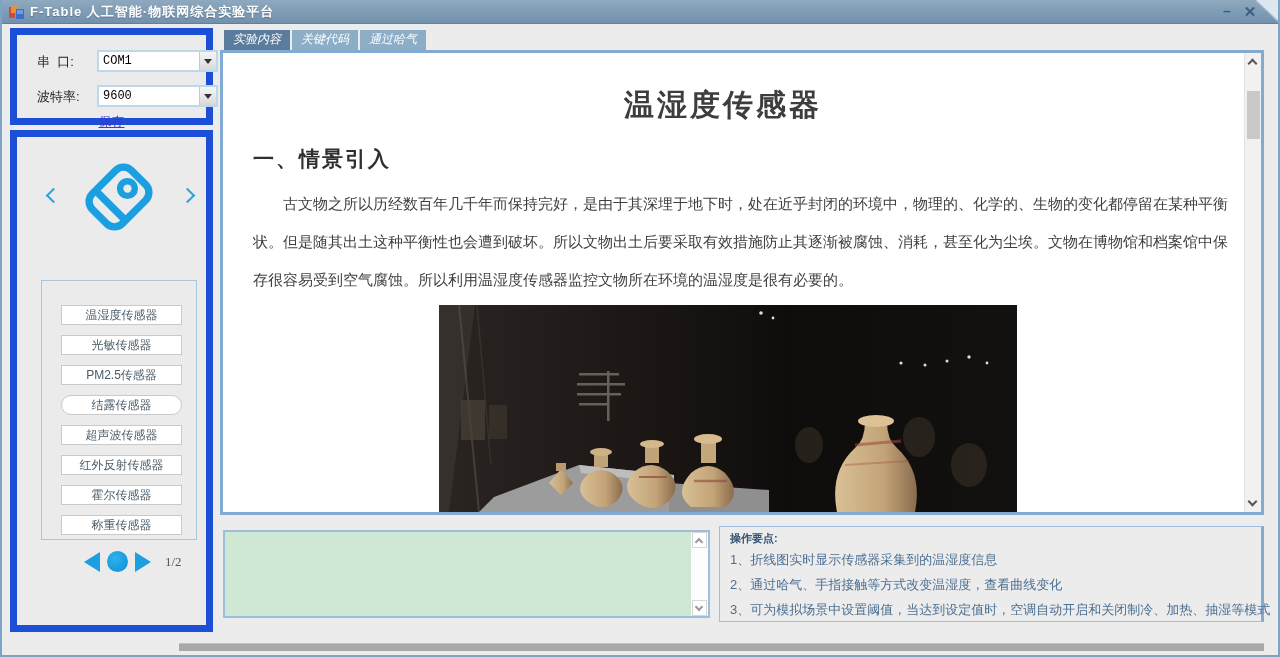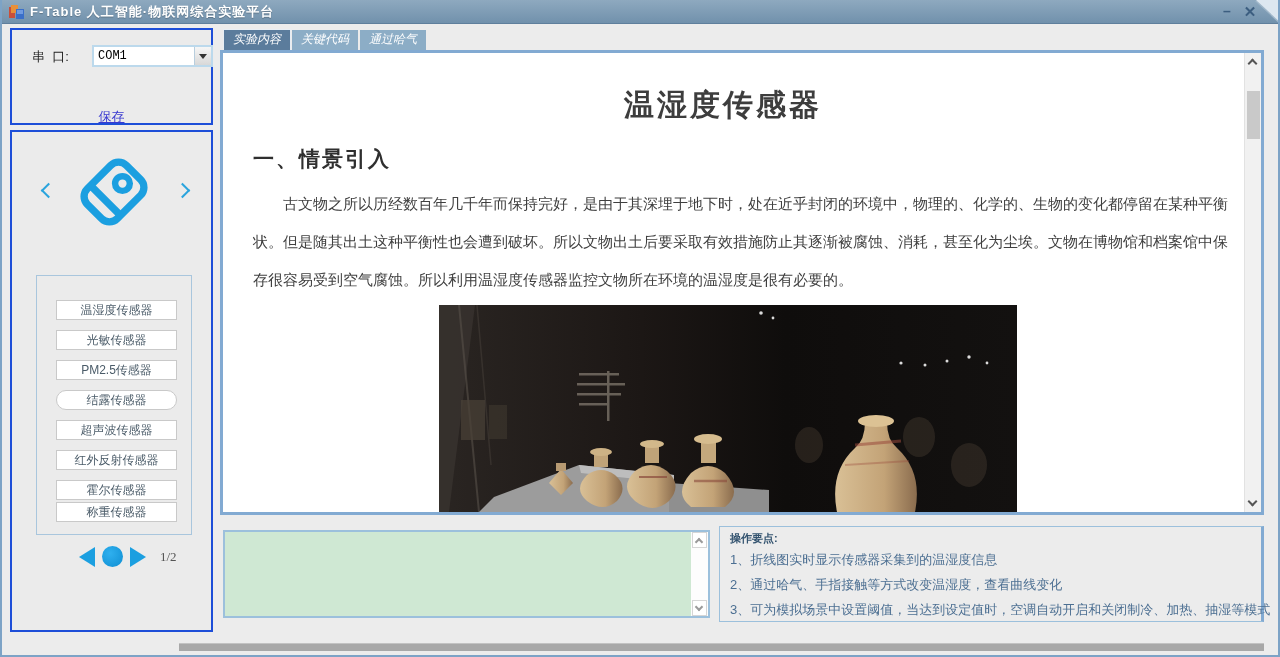--- a/index.html
+++ b/index.html
@@ -28,21 +28,21 @@
     line-height:19px; color:#3c5e80; font-size:14px; font-weight:bold; cursor:pointer; }
   .btn-min{ left:1215px; }
   .btn-close{ left:1238px; font-size:15px; }
   .corner-fold{
     position:absolute; right:0; top:0; width:0; height:0;
     border-top:24px solid #dde7f0; border-left:26px solid transparent;
     filter:drop-shadow(-1px 1px 0 #9fb6c9);
   }
 
   
-  .panel{ position:absolute; background:#ebebeb; border:2px solid #1d4ed8; }
+  .panel{ position:absolute; background:#ebebeb; border:7px solid #1d4ed8; }
 
   
   #serial-panel{ left:8px; top:28px; width:203px; height:97px; }
   .form-row{ position:absolute; left:0; width:100%; height:22px; }
   .form-label{ position:absolute; left:20px; top:3px; font-size:13px; color:#1c1c1c; white-space:pre; }
   .combo{ position:absolute; left:80px; top:0; width:121px; height:22px;
     background:#fff; border:2px solid #bcd9ec; display:flex; }
   .combo-value{ flex:1; font-size:12px; line-height:18px; padding-left:4px;
     color:#000; font-family:"Liberation Mono", monospace; }
   .combo-btn{ width:17px; height:100%; background:linear-gradient(#f6f6f6,#d8d8d8);
@@ -155,20 +155,29 @@
 <div class="panel" id="serial-panel">
   <div class="form-row" style="top:15px;">
     <span class="form-label">串  口:</span>
     <div class="combo">
       <span class="combo-value">COM1</span>
       <span class="combo-btn">
         <span class="combo-arrow"></span>
       </span>
     </div>
   </div>
+  <div class="form-row" style="top:50px;">
+    <span class="form-label">波特率:</span>
+    <div class="combo">
+      <span class="combo-value">9600</span>
+      <span class="combo-btn">
+        <span class="combo-arrow"></span>
+      </span>
+    </div>
+  </div>
   <a class="save-link">保存</a>
 </div>
 
 <div class="panel" id="series-panel">
   <span class="chevron chevron-left"></span>
   <span class="chevron chevron-right"></span>
 
   <div class="tag-icon-wrap">
     <svg width="92" height="92" viewBox="0 0 100 100">
       <g transform="rotate(45 50 50)" fill="none" stroke="#1b9fe0" stroke-width="8" stroke-linejoin="round">
@@ -181,21 +190,21 @@
 
 
   <div class="sensor-list-panel">
     <button class="sensor-btn" style="top:24px;">温湿度传感器</button>
     <button class="sensor-btn" style="top:54px;">光敏传感器</button>
     <button class="sensor-btn" style="top:84px;">PM2.5传感器</button>
     <button class="sensor-btn" style="top:114px;border-radius:10px;">结露传感器</button>
     <button class="sensor-btn" style="top:144px;">超声波传感器</button>
     <button class="sensor-btn" style="top:174px;">红外反射传感器</button>
     <button class="sensor-btn" style="top:204px;">霍尔传感器</button>
-    <button class="sensor-btn" style="top:226px;">称重传感器</button>
+    <button class="sensor-btn" style="top:234px;">称重传感器</button>
   </div>
 
   <div class="pager">
     <span class="pager-prev"></span>
     <span class="pager-dot"></span>
     <span class="pager-next"></span>
     <span class="pager-text">1/2</span>
   </div>
 </div>
 

